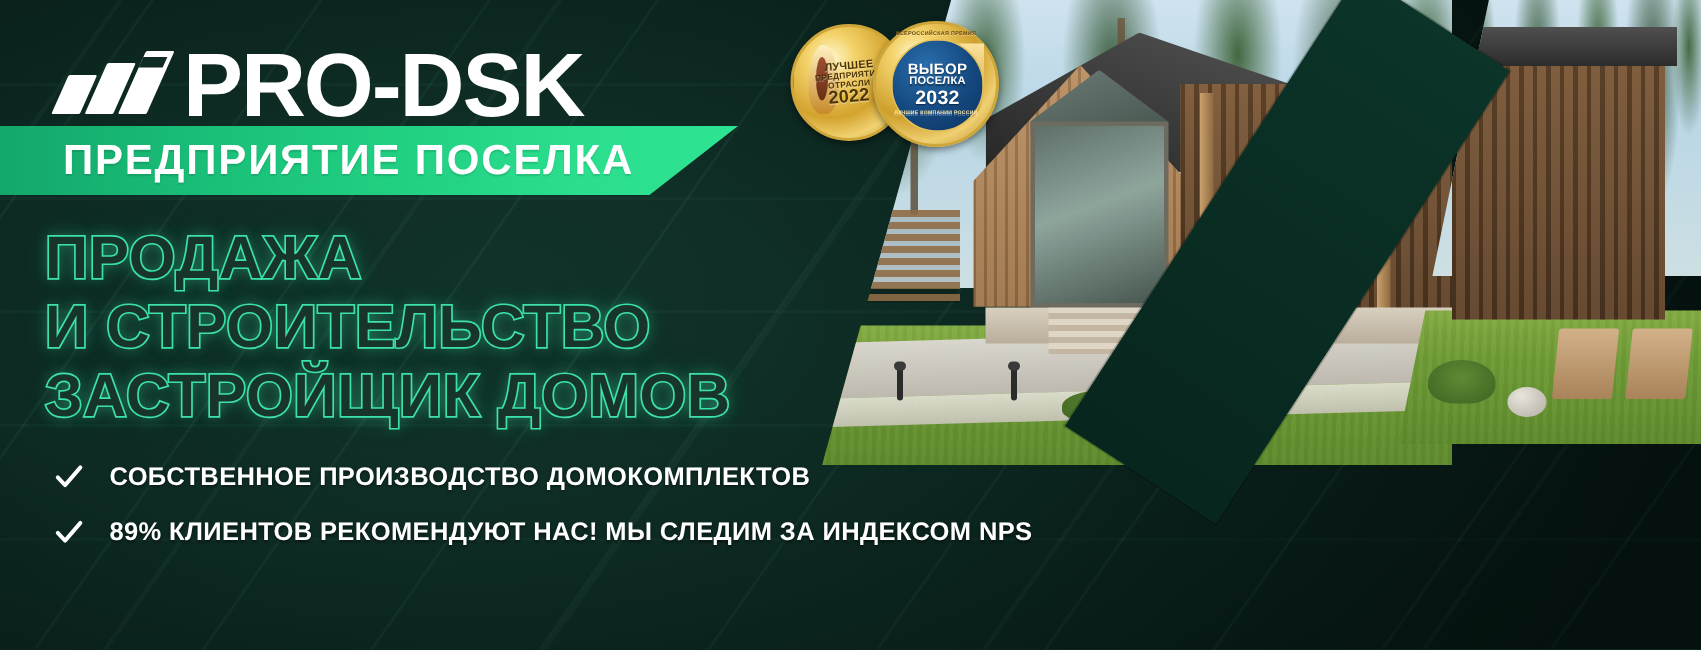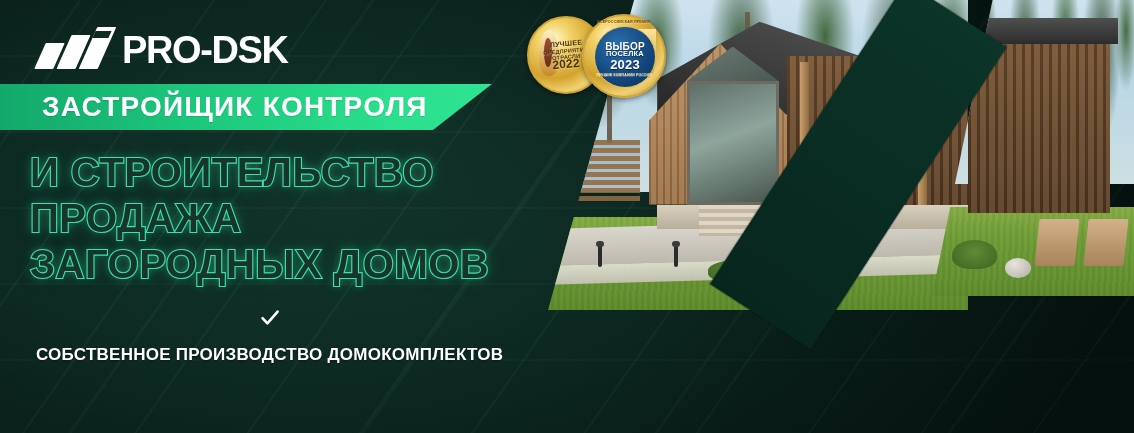--- a/index.html
+++ b/index.html
@@ -321,21 +321,21 @@
   .bar3 { left: 50px; bottom: 4px; width: 19px; height: 42px; }
   .bar-notch {
     position:absolute;
     left: 56px; top: 4px;
     width: 16px; height: 7px;
     background: #0e2b24;
     transform: skewX(-24deg);
   }
   .logo-text {
     color: #ffffff;
-    font-size: 38px;
+    font-size: 60px;
     font-weight: 800;
     letter-spacing: -1.4px;
     line-height: 1;
     white-space: nowrap;
   }
 
   
   .subbanner {
     position: absolute;
     left: 0; top: 84px;
@@ -379,23 +379,21 @@
   
   .bullets {
     position: absolute;
     left: 36px; top: 308px;
     display: flex;
     flex-direction: column;
     gap: 17px;
   }
   .bullet {
     display: flex;
-    align-items: center;
     gap: 17px;
-    flex-direction: column;
   }
   .check {
     flex: 0 0 auto;
     width: 20px; height: 20px;
     position: relative;
   }
   .check svg { display:block; }
   .bullet-text {
     color: #ffffff;
     font-size: 17px;
@@ -471,56 +469,64 @@
       <div class="medal-txt m22-l1">ЛУЧШЕЕ</div>
       <div class="medal-txt m22-l2">ПРЕДПРИЯТИЕ ОТРАСЛИ</div>
       <div class="medal-txt m22-year">2022</div>
     </div>
 
     <div class="medal medal-2023">
       <div class="medal-cup"></div>
       <div class="inner">
         <div class="medal-txt m23-l1">ВЫБОР</div>
         <div class="medal-txt m23-l2">ПОСЕЛКА</div>
-        <div class="medal-txt m23-year">2023</div>
+        <div class="medal-txt m23-year">2032</div>
       </div>
       <div class="medal-txt m23-top">ВСЕРОССИЙСКАЯ ПРЕМИЯ</div>
       <div class="medal-txt m23-bot">ЛУЧШИЕ КОМПАНИИ РОССИИ</div>
     </div>
 
   </div>
 
   <div class="logo">
     <div class="logo-mark">
       <div class="bar bar1"></div>
       <div class="bar bar2"></div>
       <div class="bar bar3"></div>
       <div class="bar-notch"></div>
     </div>
     <div class="logo-text">PRO-DSK</div>
   </div>
 
   <div class="subbanner">
-    <div class="subbanner-text">ЗАСТРОЙЩИК КОНТРОЛЯ</div>
+    <div class="subbanner-text">ПРЕДПРИЯТИЕ ПОСЕЛКА</div>
   </div>
 
   <div class="headline">
+    <div class="line">ПРОДАЖА</div>
     <div class="line">И СТРОИТЕЛЬСТВО</div>
-    <div class="line">ПРОДАЖА</div>
-    <div class="line">ЗАГОРОДНЫХ ДОМОВ</div>
+    <div class="line">ЗАСТРОЙЩИК ДОМОВ</div>
   </div>
 
   <div class="bullets">
 
     <div class="bullet">
       <span class="check">
         <svg width="20" height="20" viewBox="0 0 20 20" aria-hidden="true">
           <path d="M2.5 10.2 L7.4 15.4 L17.6 3.6" fill="none" stroke="#ffffff" stroke-width="2.6" stroke-linecap="round" stroke-linejoin="round"></path>
         </svg>
       </span>
       <span class="bullet-text">СОБСТВЕННОЕ ПРОИЗВОДСТВО ДОМОКОМПЛЕКТОВ</span>
     </div>
 
 
+    <div class="bullet">
+      <span class="check">
+        <svg width="20" height="20" viewBox="0 0 20 20" aria-hidden="true">
+          <path d="M2.5 10.2 L7.4 15.4 L17.6 3.6" fill="none" stroke="#ffffff" stroke-width="2.6" stroke-linecap="round" stroke-linejoin="round"></path>
+        </svg>
+      </span>
+      <span class="bullet-text">89% КЛИЕНТОВ РЕКОМЕНДУЮТ НАС! МЫ СЛЕДИМ ЗА ИНДЕКСОМ NPS</span>
+    </div>
 
   </div>
 
 </div>
 
 </body></html>

